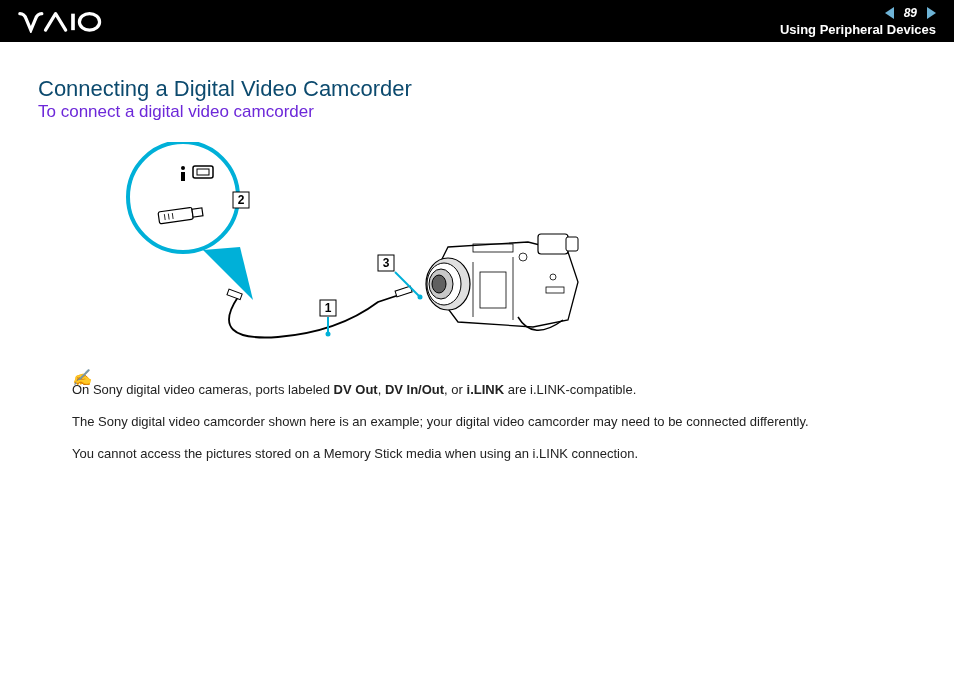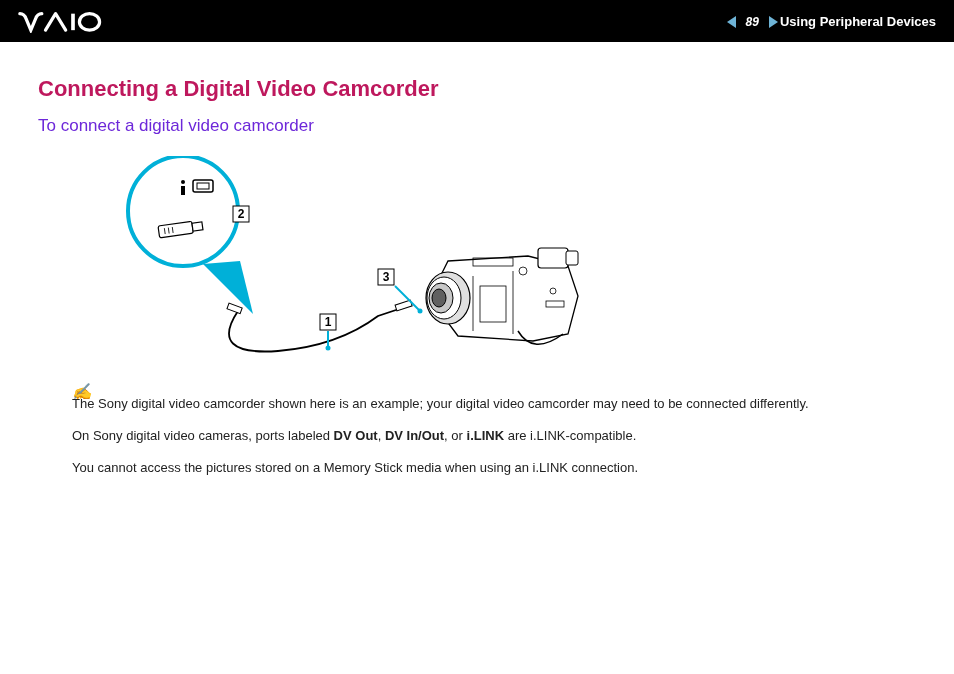--- a/index.html
+++ b/index.html
@@ -19,21 +19,21 @@
     display: flex;
     align-items: center;
     justify-content: space-between;
   }
   .vaio-logo {
     height: 24px;
     color: #ffffff;
   }
   .header-right {
     display: flex;
-    flex-direction: row;
+    flex-direction: column;
     align-items: flex-end;
     color: #ffffff;
     gap: 2px;
   }
   .page-nav {
     display: flex;
     align-items: center;
     gap: 4px;
   }
   .arrow-left, .arrow-right {
@@ -51,23 +51,22 @@
   }
   .section-label {
     font-size: 13px;
     font-weight: bold;
   }
   .content {
     padding: 34px 38px 0 38px;
   }
   .heading-main {
     font-size: 22px;
-    font-weight: bold;
-    color: #be185d;
-    margin-bottom: 14px;
+    font-weight: normal;
+    color: #0c4a6e;
   }
   .heading-sub {
     font-size: 17px;
     font-weight: normal;
     color: #6d28d9;
     margin-bottom: 10px;
   }
   .body-text {
     font-size: 14.5px;
     color: #222222;
@@ -188,19 +187,19 @@
 
       <path d="M 100 75 Q 115 100 145 78" fill="none" stroke="#000" stroke-width="1.5"></path>
 
       <circle cx="135" cy="35" r="3" fill="none" stroke="#000" stroke-width="0.8"></circle>
       <rect x="128" y="45" width="18" height="6" fill="none" stroke="#000" stroke-width="0.8"></rect>
     </g>
   </svg>
 
   <div class="notes">
     <span class="note-icon">✍</span>
-    <p class="note-line">The Sony digital video camcorder shown here is an example; your digital video camcorder may need to be connected differently.</p>
     <p class="note-line">
       <span>On Sony digital video cameras, ports labeled </span><span class="bold">DV Out</span><span>, </span><span class="bold">DV In/Out</span><span>, or </span><span class="bold">i.LINK</span><span> are i.LINK-compatible.</span>
     </p>
+    <p class="note-line">The Sony digital video camcorder shown here is an example; your digital video camcorder may need to be connected differently.</p>
     <p class="note-line">You cannot access the pictures stored on a Memory Stick media when using an i.LINK connection.</p>
   </div>
 </div>
 
 </body></html>

